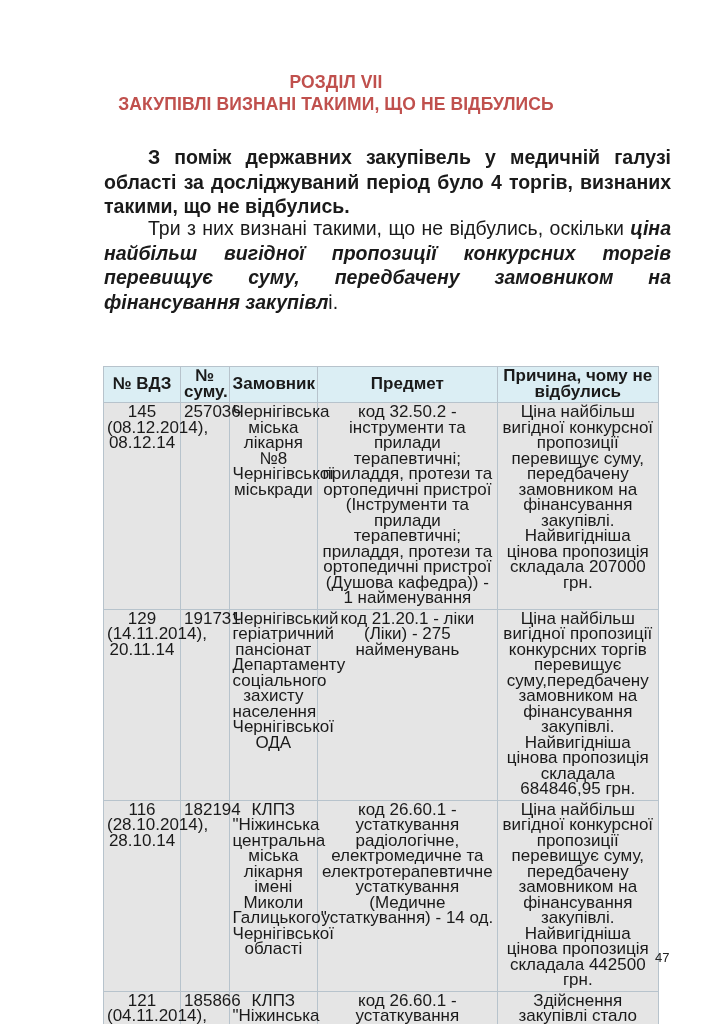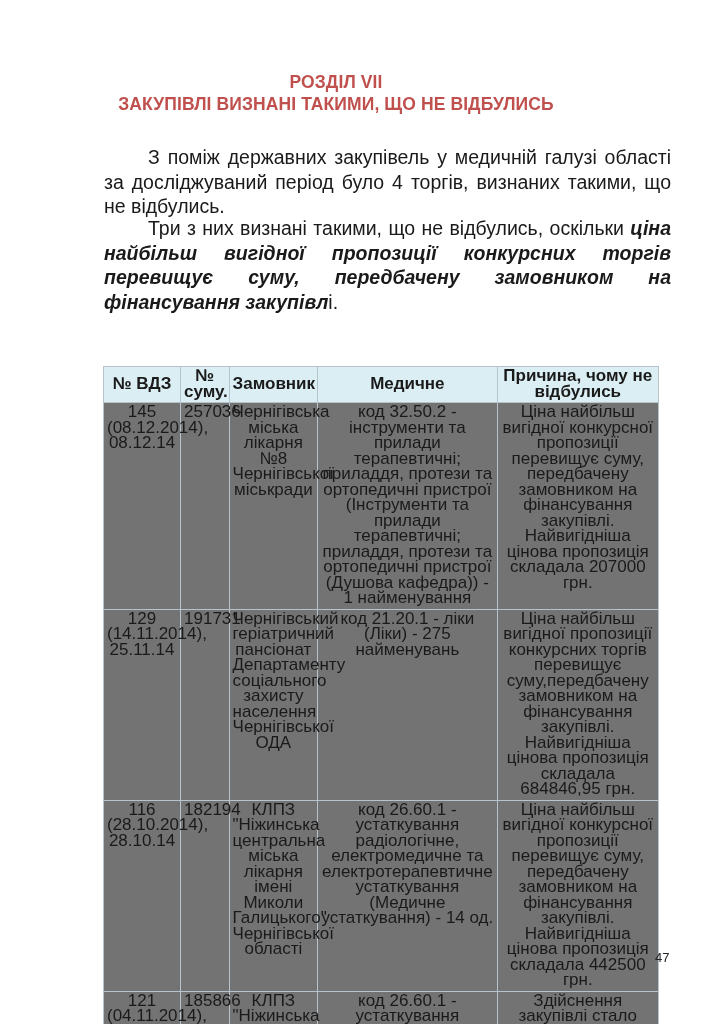--- a/index.html
+++ b/index.html
@@ -5,33 +5,33 @@
   html, body { margin: 0; padding: 0; background: #ffffff; }
   body { width: 724px; height: 1024px; position: relative; overflow: hidden;
          font-family: "Liberation Sans", "DejaVu Sans", sans-serif; color: #1a1a1a; }
   .page { position: absolute; left: 0; top: 0; width: 724px; height: 1024px; }
   .title { position: absolute; left: 0; width: 672px; text-align: center; color: #c0504d;
            font-weight: bold; font-size: 17.5px; letter-spacing: 0.1px; }
   .title.t1 { top: 72px; }
   .title.t2 { top: 94px; }
   .para { position: absolute; left: 104px; width: 567px; font-size: 19.5px; line-height: 24.5px;
           text-align: justify; text-align-last: left; }
-  .para.bold { font-weight: normal; }
+  .para.bold { font-weight: bold; }
   .p1 { top: 145px; }
   .p2 { top: 216px; }
   .p3 { top: 291px; }
   .indent { display: inline-block; width: 44px; }
   .bi { font-weight: bold; font-style: italic; margin-top: 32px; }
   table.procure { position: absolute; left: 103px; top: 366px; width: 556px;
                   border-collapse: collapse; font-size: 17px; line-height: 15.5px;
                   table-layout: fixed; }
   table.procure th, table.procure td { border: 1.5px solid #b7c3cc; padding: 1px 3px 3px 3px;
                   text-align: center; vertical-align: top; }
   table.procure th { background: #dbeef4; font-weight: bold; vertical-align: middle; height: 31px; }
-  table.procure td { background: #737373; margin-left: 28px; }
+  table.procure td { background: #e5e5e5; margin-left: 28px; }
   .c1 { width: 73px; } .c2 { width: 46px; } .c3 { width: 84px; } .c4 { width: 170px; } .c5 { width: 153px; }
   tr.r1 td { height: 130px; }
   tr.r2 td { height: 131px; }
   tr.r3 td { height: 116px; }
   tr.r4 td { height: 116px; }
   .pagenum { position: absolute; left: 655px; top: 950px; font-size: 13px; color: #222; }
 </style>
 </head>
 <body>
 
@@ -51,34 +51,34 @@
         <col class="c2">
         <col class="c3">
         <col class="c4">
         <col class="c5">
     </colgroup>
     <thead>
       <tr>
         <th>№ ВДЗ</th>
         <th>№ суму.</th>
         <th>Замовник</th>
-        <th>Медичне</th>
+        <th>Предмет</th>
         <th>Причина, чому не відбулись</th>
       </tr>
     </thead>
     <tbody>
       <tr class="r1">
         <td>145 (08.12.2014), 08.12.14</td>
         <td>257036</td>
         <td>Чернігівська міська лікарня №8 Чернігівської міськради</td>
         <td>код 32.50.2 - інструменти та прилади терапевтичні; приладдя, протези та ортопедичні пристрої (Інструменти та прилади терапевтичні; приладдя, протези та ортопедичні пристрої (Душова кафедра)) - 1 найменування</td>
         <td>Ціна найбільш вигідної конкурсної пропозиції перевищує суму, передбачену замовником на фінансування закупівлі. Найвигідніша цінова пропозиція складала 207000 грн.</td>
       </tr>
       <tr class="r2">
-        <td>129 (14.11.2014), 25.11.14</td>
+        <td>129 (14.11.2014), 20.11.14</td>
         <td>191731</td>
         <td>Чернігівський геріатричний пансіонат Департаменту соціального захисту населення Чернігівської ОДА</td>
         <td>код 21.20.1 - ліки (Ліки) - 275 найменувань</td>
         <td>Ціна найбільш вигідної пропозиції конкурсних торгів перевищує суму,передбачену замовником на фінансування закупівлі. Найвигідніша цінова пропозиція складала 684846,95 грн.</td>
       </tr>
       <tr class="r3">
         <td>116 (28.10.2014), 28.10.14</td>
         <td>182194</td>
         <td>КЛПЗ "Ніжинська центральна міська лікарня імені Миколи Галицького" Чернігівської області</td>
         <td>код 26.60.1 - устаткування радіологічне, електромедичне та електротерапевтичне устаткування (Медичне устаткування) - 14 од.</td>

